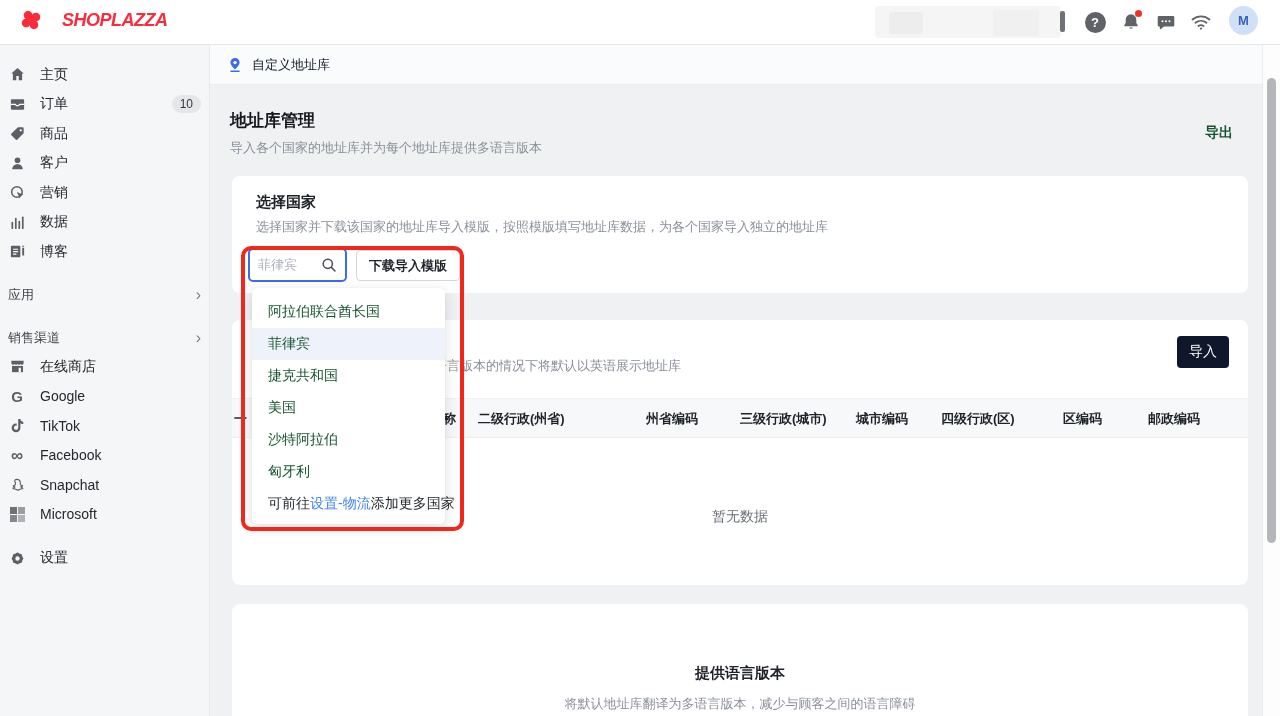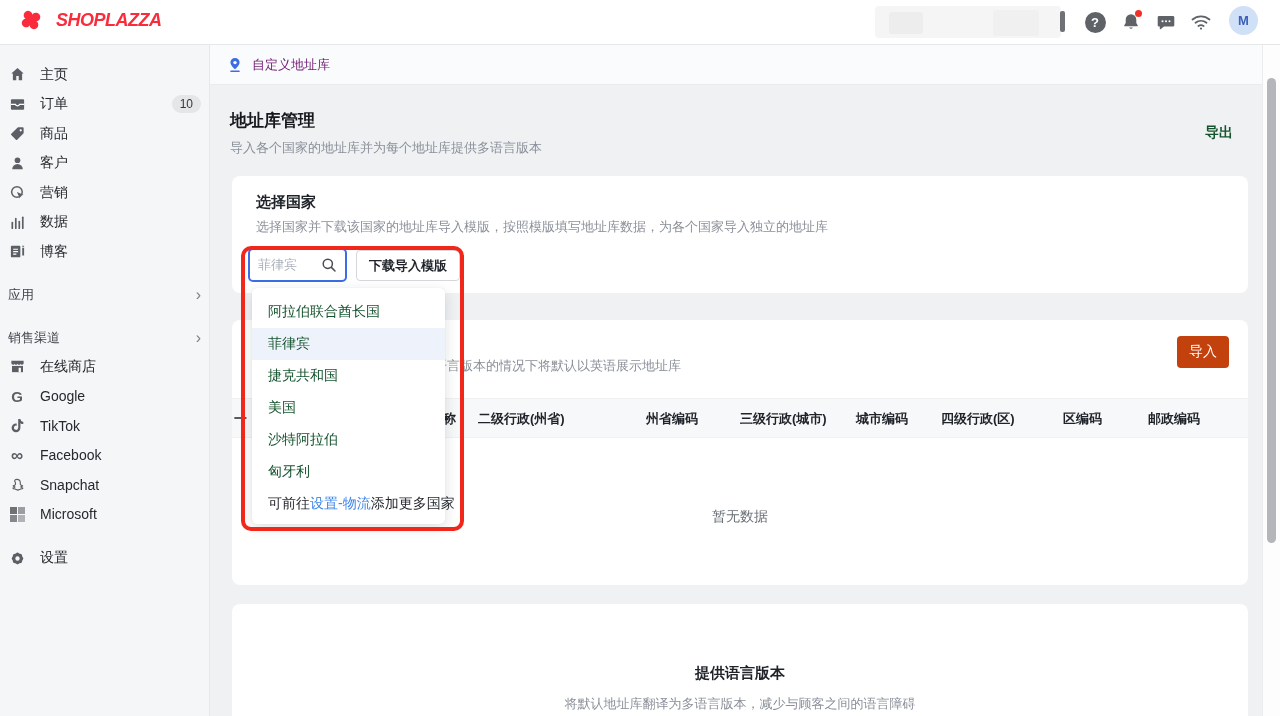--- a/index.html
+++ b/index.html
@@ -1,21 +1,21 @@
 <!DOCTYPE html>
 <html><head>
 <meta charset="utf-8">
 <style>
   * { margin:0; padding:0; box-sizing:border-box; }
   html,body { width:1280px; height:716px; overflow:hidden; }
   body { font-family:"Liberation Sans","DejaVu Sans",sans-serif; background:#eff1f3; color:#1f2329; position:relative; }
 
   
   .topbar { position:absolute; left:0; top:0; width:1280px; height:45px; background:#fff; border-bottom:1px solid #e5e7e9; z-index:40; }
-  .brand { position:absolute; left:20px; top:9px; display:flex; align-items:center; gap:14px; }
+  .brand { position:absolute; left:20px; top:9px; display:flex; align-items:center; gap:20px; }
   .brand-word { color:#fa2c3c; font-size:18px; font-weight:bold; font-style:italic; letter-spacing:-0.5px; }
   .redacted { position:absolute; left:875px; top:6px; width:186px; height:32px; background:#f5f5f6; border-radius:4px; overflow:hidden; }
   .redacted .blob1 { position:absolute; left:14px; top:6px; width:34px; height:22px; background:#ededee; border-radius:3px; }
   .redacted .blob2 { position:absolute; left:118px; top:4px; width:46px; height:26px; background:#f0f0f1; border-radius:3px; }
   .redacted-mark { position:absolute; left:1060px; top:11px; width:5px; height:21px; background:#4a4d52; border-radius:2px; opacity:.8; }
   .tb-icon { position:absolute; top:10px; width:24px; height:24px; display:flex; align-items:center; justify-content:center; }
   .help-circle { width:21px; height:21px; border-radius:50%; background:#5f6368; color:#fff; font-size:13px; font-weight:bold; display:flex; align-items:center; justify-content:center; }
   .bell-wrap { position:relative; }
   .bell-dot { position:absolute; right:-1px; top:-2px; width:7px; height:7px; border-radius:50%; background:#f03024; }
   .avatar { position:absolute; left:1229px; top:6px; width:29px; height:29px; border-radius:50%; background:#cfe0f7; color:#3b5fb8; font-size:13px; font-weight:bold; display:flex; align-items:center; justify-content:center; }
@@ -32,35 +32,35 @@
   .nav-settings { position:absolute; top:498px; left:0; right:0; height:30px; }
   .nav-settings .nav-row { height:30px; }
   .badge { margin-left:auto; background:#e4e6e8; color:#34373c; border-radius:10px; font-size:12px; padding:2px 8px; }
   .chev { margin-left:auto; color:#7d8187; font-size:16px; line-height:1; }
   .g-letter { font-size:15px; font-weight:bold; color:#5c6066; }
   .meta-glyph { font-size:17px; font-weight:bold; color:#5c6066; line-height:1; }
 
   
   .main { position:absolute; left:210px; top:45px; width:1070px; height:671px; background:#eff1f3; }
   .crumbbar { position:absolute; left:0; top:0; width:100%; height:40px; background:#fafbfc; border-bottom:1px solid #e9ebed; display:flex; align-items:center; padding:0 18px; gap:10px; }
-  .crumb-label { font-size:13px; color:#701a75; }
+  .crumb-label { font-size:13px; color:#0f172a; }
   .page-title { position:absolute; left:20px; top:64px; font-size:17px; font-weight:bold; color:#16181c; }
   .page-sub { position:absolute; left:20px; top:94px; font-size:13px; color:#8a8f99; }
   .export-btn { position:absolute; right:47px; top:79px; font-size:14px; font-weight:bold; color:#14532d; cursor:pointer; }
 
   .card { position:absolute; left:22px; width:1016px; background:#fff; border-radius:8px; }
   .card1 { top:131px; height:117px; }
   .card1-title { position:absolute; left:24px; top:17px; font-size:15px; font-weight:bold; }
   .card1-desc { position:absolute; left:24px; top:42px; font-size:13px; color:#8a8f99; }
   .search-box { position:absolute; left:16px; top:72px; width:99px; height:34px; background:#fff; border:2px solid #3c6ce6; border-radius:5px; display:flex; align-items:center; padding:0 8px; gap:6px; cursor:text; }
   .search-box .val { font-size:13px; color:#a9aeb8; flex:1; }
   .dl-btn { position:absolute; left:124px; top:74px; width:104px; height:31px; background:#fff; border:1px solid #d5d7db; border-radius:4px; font-size:13px; font-weight:bold; color:#1f2329; display:flex; align-items:center; justify-content:center; cursor:pointer; }
 
   .card2 { top:275px; height:265px; }
-  .import-btn { position:absolute; right:19px; top:16px; width:52px; height:32px; background:#c2410c; border:none; border-radius:4px; color:#fff; font-size:14px; display:flex; align-items:center; justify-content:center; cursor:pointer; }
+  .import-btn { position:absolute; right:19px; top:16px; width:52px; height:32px; background:#0f172a; border:none; border-radius:4px; color:#fff; font-size:14px; display:flex; align-items:center; justify-content:center; cursor:pointer; }
   .card2-desc { position:absolute; left:189px; top:37px; font-size:13px; color:#8a8f99; white-space:nowrap; }
   .thead { position:absolute; left:0; top:78px; width:1016px; height:40px; background:#f7f8f9; border-top:1px solid #eef0f2; border-bottom:1px solid #eef0f2; }
   .th { position:absolute; top:0; height:40px; display:flex; align-items:center; font-size:13px; font-weight:bold; color:#1f2329; white-space:nowrap; }
   .empty-text { position:absolute; left:0; top:188px; width:100%; text-align:center; font-size:14px; color:#6b7077; }
 
   .card3 { top:559px; height:140px; }
   .card3-title { position:absolute; left:0; top:60px; width:100%; text-align:center; font-size:15px; font-weight:bold; }
   .card3-desc { position:absolute; left:0; top:91px; width:100%; text-align:center; font-size:13px; color:#8a8f99; }
 
   

